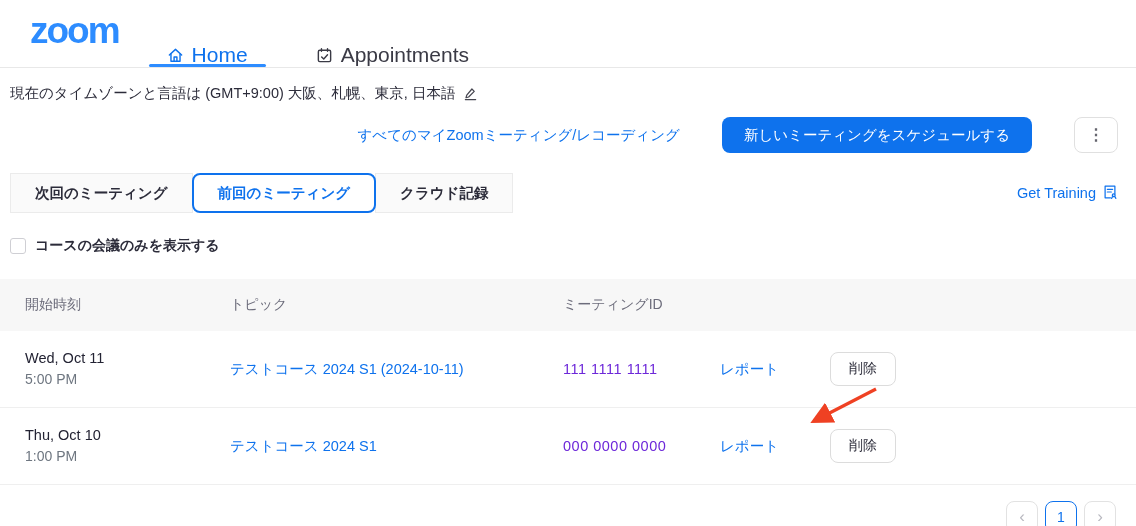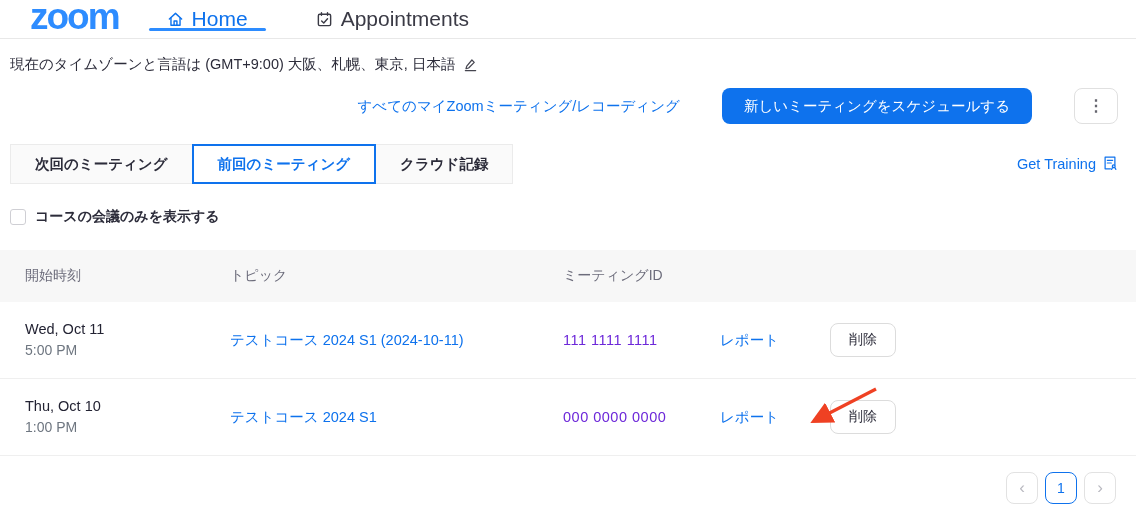--- a/index.html
+++ b/index.html
@@ -1,42 +1,42 @@
 <!DOCTYPE html>
 <html><head>
 <meta charset="utf-8">
 <style>
   * { margin:0; padding:0; box-sizing:border-box; }
   html,body { background:#fff; }
   body { font-family:"Liberation Sans","DejaVu Sans",sans-serif; color:#232333; }
   .page { position:relative; width:1136px; height:526px; background:#fff; overflow:hidden; }
 
   
-  .topnav { display:flex; align-items:center; height:39px; border-bottom:1px solid #e8e8e8; padding:0 28px 0 30px; }
+  .topnav { display:flex; align-items:flex-end; height:68px; border-bottom:1px solid #e8e8e8; padding:0 28px 0 30px; }
   .logo { align-self:center; font-size:37px; font-weight:800; letter-spacing:-2px; color:#2D8CFF; line-height:1; margin-right:42px; padding-bottom:6px; }
   .navtab { display:flex; align-items:center; gap:8px; padding:0 6px; margin-right:56px; font-size:21px; color:#3a3a45; cursor:pointer; position:relative; }
   .navtab.active { color:#0E72ED; font-weight:500; }
   .navtab.active::after { content:""; position:absolute; left:-12px; right:-12px; bottom:0; height:3px; background:#2D8CFF; border-radius:2px; }
   .navtab svg { display:block; }
 
   
   .tzline { display:flex; align-items:center; gap:8px; padding:16px 0 0 10px; font-size:14.5px; color:#2c2c3a; }
   .tz-edit { display:inline-flex; cursor:pointer; }
 
   
   .actions { display:flex; justify-content:flex-end; align-items:center; gap:42px; padding:0 18px 0 0; margin-top:14px; height:36px; }
   .link { color:#0E72ED; text-decoration:none; cursor:pointer; }
   .all-link { font-size:14.5px; font-weight:500; }
   .btn-primary { height:36px; padding:0 22px; background:#0E72ED; color:#fff; border:none; border-radius:8px; font-size:14.5px; font-weight:500; font-family:inherit; cursor:pointer; }
   .btn-more { width:44px; height:36px; background:#fff; border:1px solid #e0e0e0; border-radius:8px; color:#66666f; font-size:16px; font-weight:700; cursor:pointer; line-height:1; }
 
   
   .tabsrow { display:flex; align-items:center; margin-top:20px; padding:0 18px 0 10px; }
   .tab { height:40px; display:flex; align-items:center; padding:0 24px; background:#fafafa; border:1px solid #ebebeb; font-size:14.5px; font-weight:700; color:#2c2c3a; cursor:pointer; margin-right:-1px; }
-  .tab.active { background:#fff; border:2px solid #0E72ED; color:#0E72ED; border-radius:0; z-index:2; position:relative; }
+  .tab.active { background:#fff; border:2px solid #0E72ED; color:#0E72ED; border-radius:8px; z-index:2; position:relative; }
   .training { margin-left:auto; display:flex; align-items:center; gap:6px; font-size:14.5px; font-weight:500; }
 
   
   .filterrow { display:flex; align-items:center; gap:9px; margin:24px 0 8px 10px; }
   .checkbox { width:16px; height:16px; border:1px solid #cfcfd4; border-radius:3px; background:#fff; cursor:pointer; }
   .filterlabel { font-size:14px; font-weight:700; color:#2c2c3a; cursor:pointer; }
 
   
   .table { margin-top:24px; width:100%; }
   .trow { display:grid; grid-template-columns:230px 333px 157px 110px 1fr; align-items:center; }

